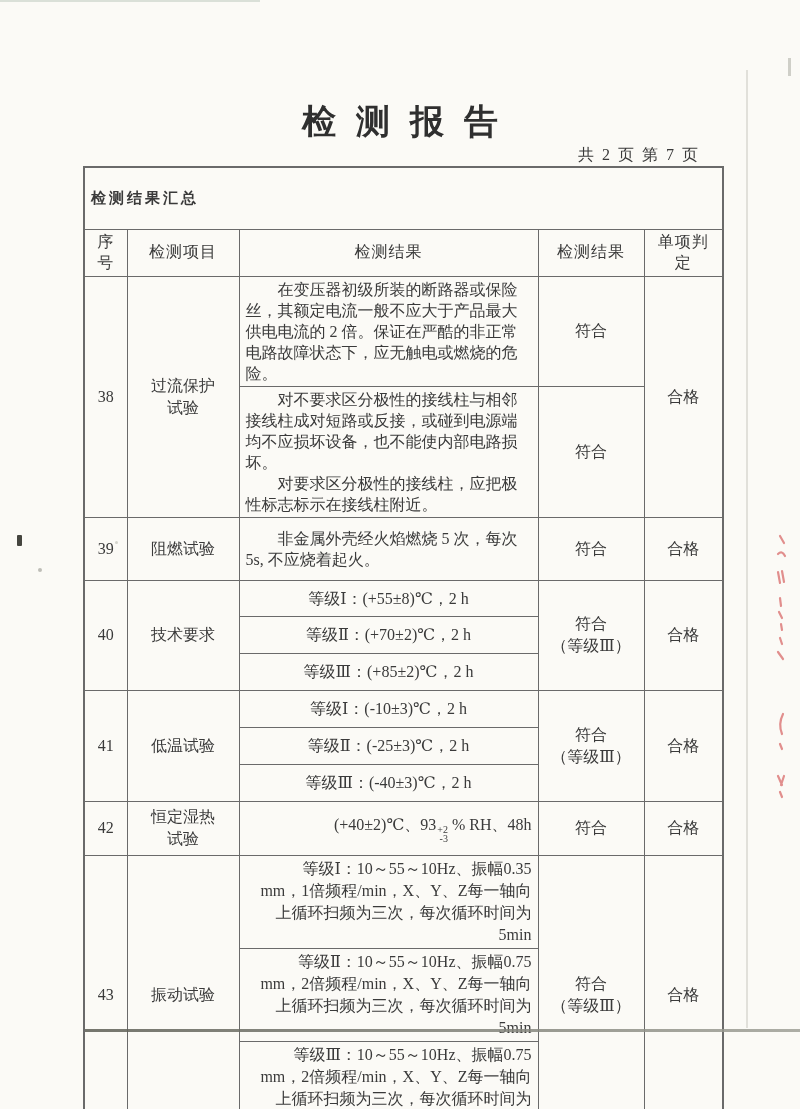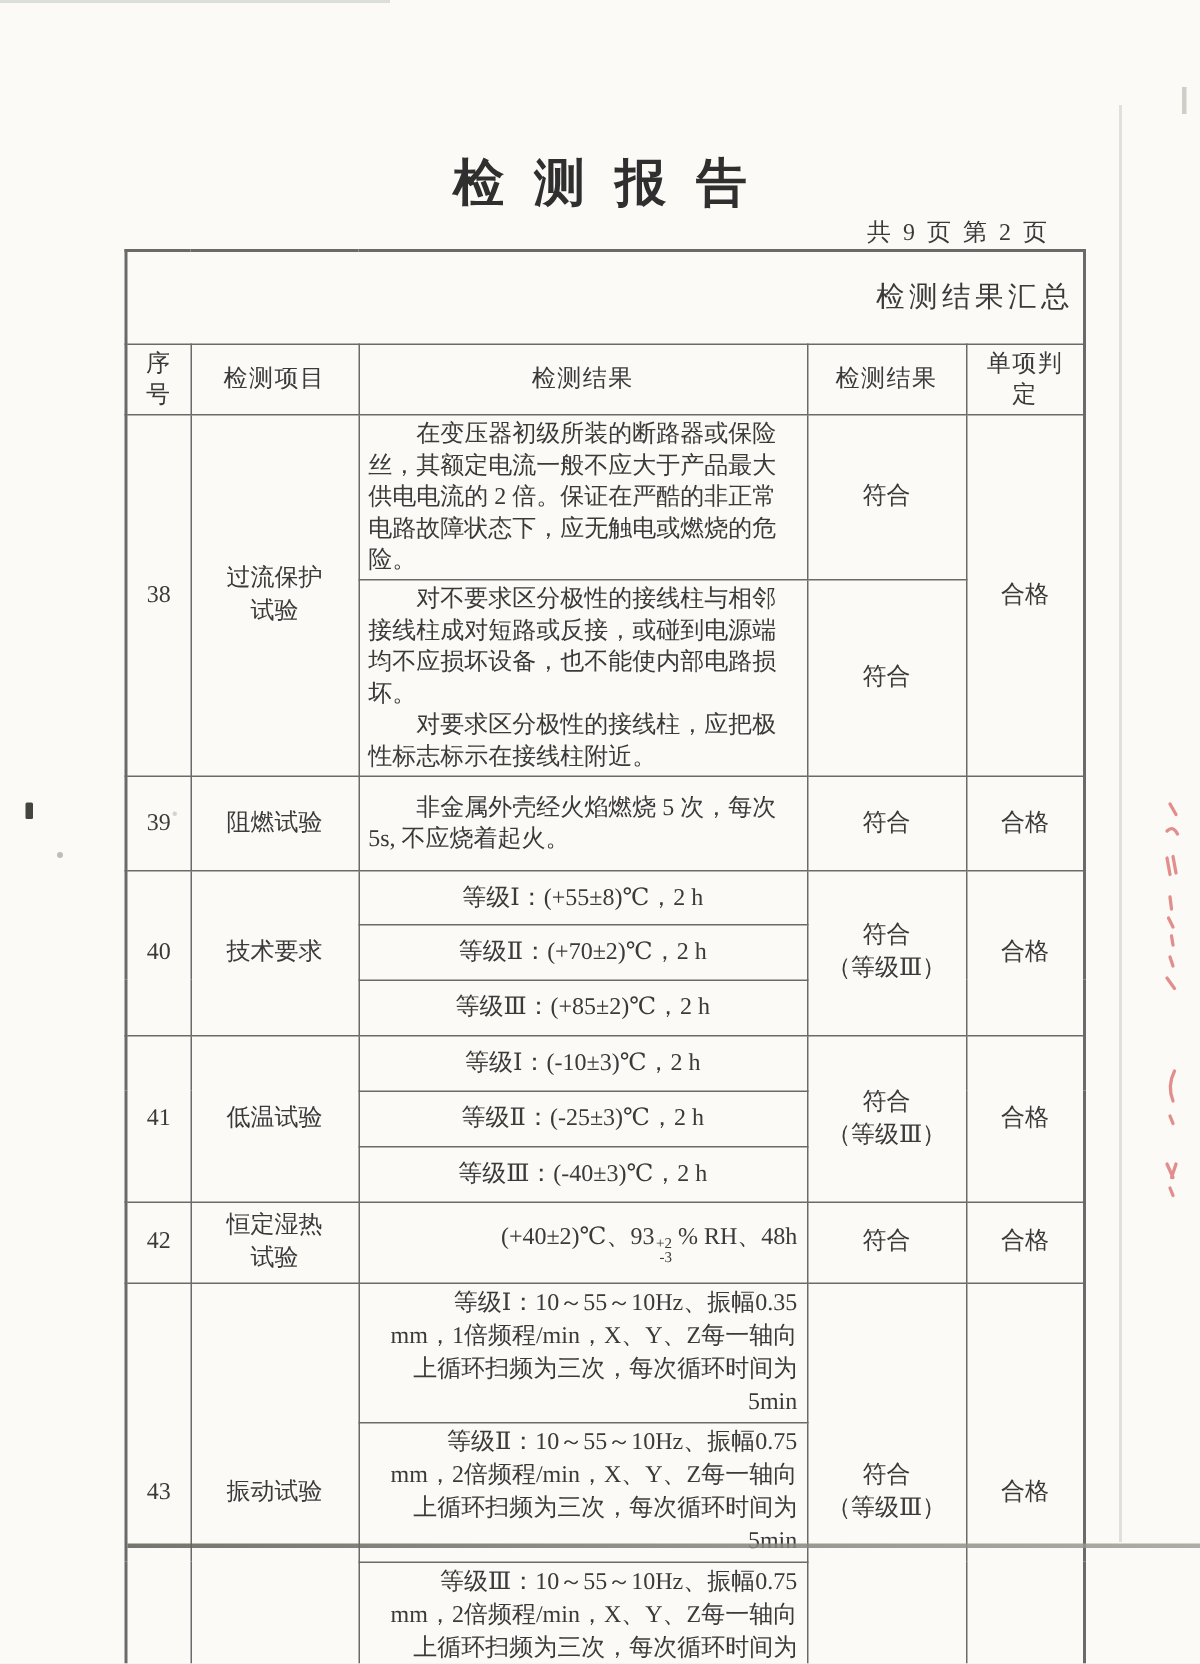--- a/index.html
+++ b/index.html
@@ -24,21 +24,21 @@
     border-collapse:collapse;table-layout:fixed;
     font-size:16px;color:var(--ink);
   }
   table.results td{
     border:1px solid var(--border);
     white-space:pre-line;
     vertical-align:middle;
     padding:2px 6px;
   }
   table.results{border:2px solid var(--border);}
-  td.title-cell{text-align:right;font-size:19px;font-weight:normal;letter-spacing:3px;}
+  td.title-cell{text-align:left;font-size:15px;font-weight:bold;letter-spacing:3px;}
   td.hd{text-align:center;letter-spacing:1px;padding:2px 2px;}
   td.c{text-align:center;line-height:22px;}
   td.req{text-align:left;line-height:21px;padding:2px 12px;margin-top:35px;}
   td.creq{text-align:center;line-height:21px;}
   td.req43{text-align:right;line-height:22px;padding:2px 6px 2px 7px;}
   td.req42{text-align:right;padding-left:28px;}
   .supsub{display:inline-flex;flex-direction:column;vertical-align:-3px;
     font-size:10px;line-height:9px;margin:0 4px 0 1px;letter-spacing:0;}
   .supsub span{display:block;}
 
@@ -54,21 +54,21 @@
   .right-mark{left:788px;top:58px;width:3px;height:18px;background:#b2b2aa;opacity:.6;}
   .red-marks{left:772px;top:528px;width:18px;height:280px;opacity:.6;}
   .red-marks path{stroke:var(--stamp_red);stroke-width:2.2;fill:none;stroke-linecap:round;}
 </style>
 </head>
 <body>
 
 <div class="container">
 
   <div class="doc-title">检测报告</div>
-  <div class="page-info">共 9 页  第 2 页</div>
+  <div class="page-info">共 2 页  第 7 页</div>
 
   <table class="results">
     <colgroup>
       <col style="width:43px">
         <col style="width:112px">
         <col style="width:299px">
       <col style="width:106px">
         <col style="width:79px">
     </colgroup>
     <tbody>

